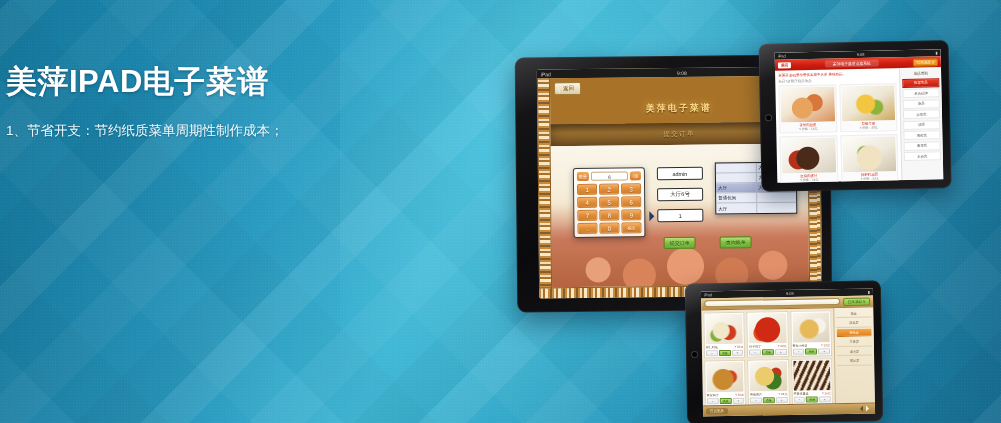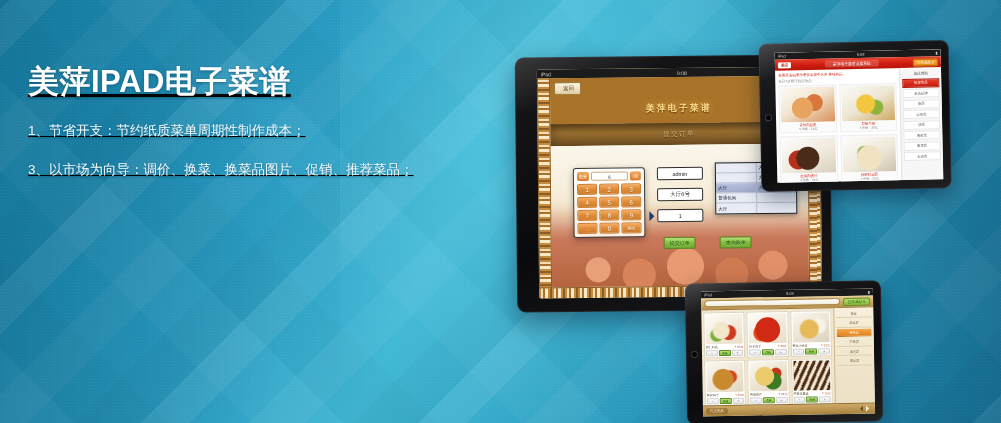--- a/index.html
+++ b/index.html
@@ -66,21 +66,21 @@
     position: absolute; inset: 0;
     background: linear-gradient(90deg, rgba(0,40,60,0.16) 0%, rgba(0,40,60,0.00) 28%, rgba(0,40,60,0.00) 72%, rgba(0,40,60,0.20) 100%);
   }
   #banner .dots {
     position: absolute; inset: 0;
     background-image: radial-gradient(rgba(255,255,255,0.05) 0.5px, transparent 0.6px);
     background-size: 3px 3px;
   }
 
   
-  #copy { position: absolute; left: 28px; top: 64px; width: 470px; text-decoration: underline; }
+  #copy { position: absolute; left: 6px; top: 64px; width: 470px; }
   #headline {
     color: #ffffff;
     font-size: 31px;
     font-weight: bold;
     letter-spacing: 0.5px;
     line-height: 1.15;
     text-shadow: 0 1px 3px rgba(0,45,70,0.45);
   }
   #bullets { margin-top: 22px; }
   .bullet {
@@ -396,21 +396,20 @@
   <div class="bands"></div>
   <div class="bands2"></div>
   <div class="glow"></div>
   <div class="dots"></div>
   <div class="vig"></div>
 
   <div id="copy">
     <div id="headline">美萍IPAD电子菜谱</div>
     <div id="bullets">
       <div class="bullet">1、节省开支：节约纸质菜单周期性制作成本；</div>
-      <div class="bullet">3、以市场为向导：调价、换菜、换菜品图片、促销、推荐菜品；</div>
     </div>
   </div>
 
   <div id="ipad-main">
     <div class="screen">
       <div class="status-bar">
         <span>iPad</span>
         <span>9:08</span>
         <span>▮</span>
       </div>

